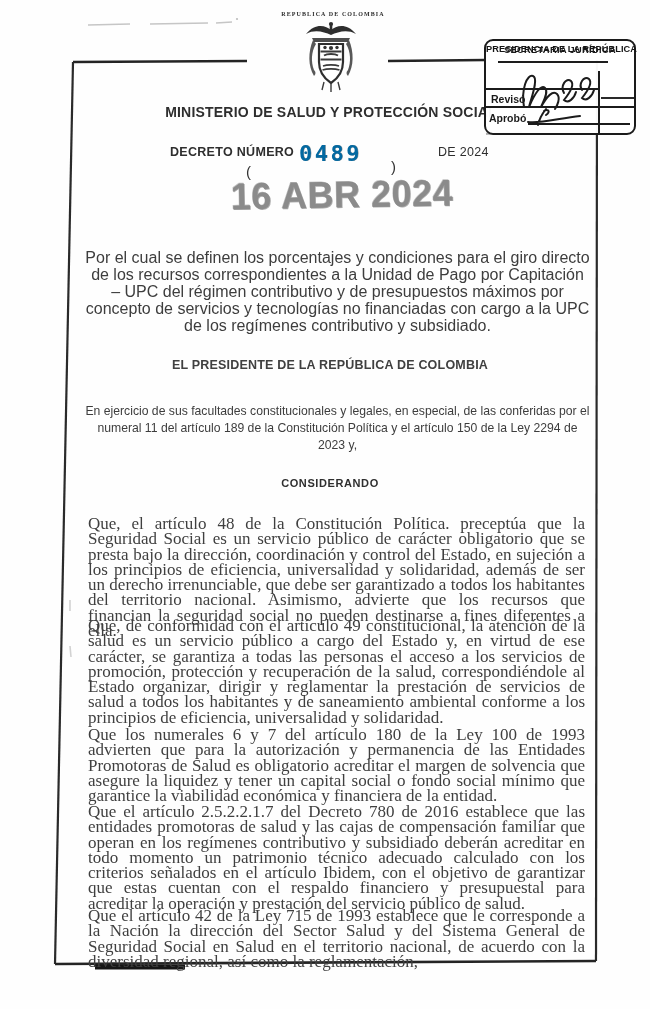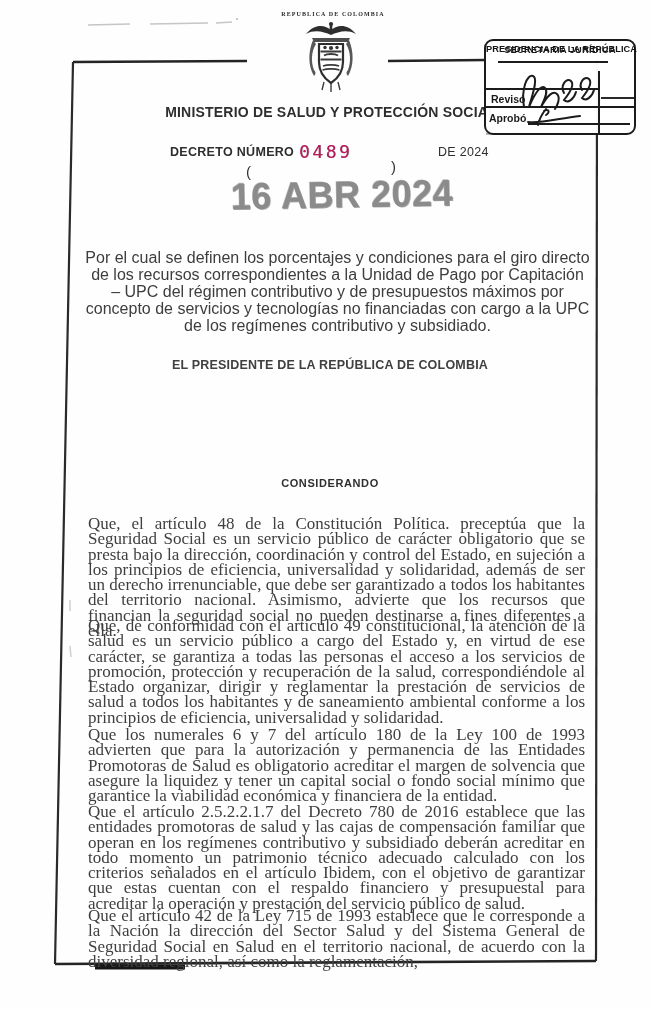--- a/index.html
+++ b/index.html
@@ -22,22 +22,23 @@
   }
   .ministry{
     top:104px;left:75px;width:512px;
     text-align:center;font-weight:bold;font-size:14px;
     letter-spacing:.2px;color:#2e2e2e;white-space:nowrap;
   }
   .decree-label{top:145px;left:170px;font-weight:bold;font-size:12.5px;color:#2e2e2e;letter-spacing:.3px;}
   .decree-number{
     top:141px;left:299px;
     font-family:"DejaVu Sans Mono",monospace;
-    font-size:18px;letter-spacing:2.5px;color:#be185d;
+    font-size:22px;letter-spacing:2.5px;color:#0369a1;
     text-shadow:.4px .4px 0 #9a9a9a;
+    font-weight:bold;
   }
   .decree-year{top:145px;left:438px;font-weight:normal;font-size:12.5px;color:#2e2e2e;letter-spacing:.3px;}
   .paren-open{top:163px;left:246px;font-size:15px;color:#333;}
   .paren-close{top:158px;left:391px;font-size:15px;color:#333;}
   .date-stamp{
     top:174px;left:222px;width:240px;
     text-align:center;
     font-weight:bold;font-size:36px;letter-spacing:.5px;
     color:#8b8b8b;
     text-shadow:.6px .6px 0 #adadad,-.6px -.6px 0 #c2c2c2;
@@ -137,20 +138,21 @@
   <div class="abs ministry textlayer">MINISTERIO DE SALUD Y PROTECCIÓN SOCIAL</div>
   <div class="abs decree-label textlayer">DECRETO NÚMERO</div>
   <div class="abs decree-number textlayer">0489</div>
   <div class="abs decree-year textlayer">DE 2024</div>
   <div class="abs paren-open textlayer">(</div>
   <div class="abs paren-close textlayer">)</div>
   <div class="abs date-stamp textlayer">16 ABR 2024</div>
 
   <div class="abs subject textlayer">Por el cual se definen los porcentajes y condiciones para el giro directo de los recursos correspondientes a la Unidad de Pago por Capitación – UPC del régimen contributivo y de presupuestos máximos por concepto de servicios y tecnologías no financiadas con cargo a la UPC de los regímenes contributivo y subsidiado.</div>
   <div class="abs president textlayer">EL PRESIDENTE DE LA REPÚBLICA DE COLOMBIA</div>
+  <div class="abs powers textlayer">En ejercicio de sus facultades constitucionales y legales, en especial, de las conferidas por el numeral 11 del artículo 189 de la Constitución Política y el artículo 150 de la Ley 2294 de 2023 y,</div>
   <div class="abs considerando textlayer">CONSIDERANDO</div>
 
   <div class="abs para textlayer" style="top:516px">Que, el artículo 48 de la Constitución Política. preceptúa que la Seguridad Social es un servicio público de carácter obligatorio que se presta bajo la dirección, coordinación y control del Estado, en sujeción a los principios de eficiencia, universalidad y solidaridad, además de ser un derecho irrenunciable, que debe ser garantizado a todos los habitantes del territorio nacional. Asimismo, advierte que los recursos que financian la seguridad social no pueden destinarse a fines diferentes a ella.</div>
   <div class="abs para textlayer" style="top:618px">Que, de conformidad con el artículo 49 constitucional, la atención de la salud es un servicio público a cargo del Estado y, en virtud de ese carácter, se garantiza a todas las personas el acceso a los servicios de promoción, protección y recuperación de la salud, correspondiéndole al Estado organizar, dirigir y reglamentar la prestación de servicios de salud a todos los habitantes y de saneamiento ambiental conforme a los principios de eficiencia, universalidad y solidaridad.</div>
   <div class="abs para textlayer" style="top:727px">Que los numerales 6 y 7 del artículo 180 de la Ley 100 de 1993 advierten que para la autorización y permanencia de las Entidades Promotoras de Salud es obligatorio acreditar el margen de solvencia que asegure la liquidez y tener un capital social o fondo social mínimo que garantice la viabilidad económica y financiera de la entidad.</div>
   <div class="abs para textlayer" style="top:804px">Que el artículo 2.5.2.2.1.7 del Decreto 780 de 2016 establece que las entidades promotoras de salud y las cajas de compensación familiar que operan en los regímenes contributivo y subsidiado deberán acreditar en todo momento un patrimonio técnico adecuado calculado con los criterios señalados en el artículo Ibidem, con el objetivo de garantizar que estas cuentan con el respaldo financiero y presupuestal para acreditar la operación y prestación del servicio público de salud.</div>
   <div class="abs para textlayer" style="top:908px">Que el artículo 42 de la Ley 715 de 1993 establece que le corresponde a la Nación la dirección del Sector Salud y del Sistema General de Seguridad Social en Salud en el territorio nacional, de acuerdo con la diversidad regional, así como la reglamentación,</div>
 
   <div class="abs stamp">
     <div class="t1">PRESIDENCIA DE LA REPÚBLICA</div>

